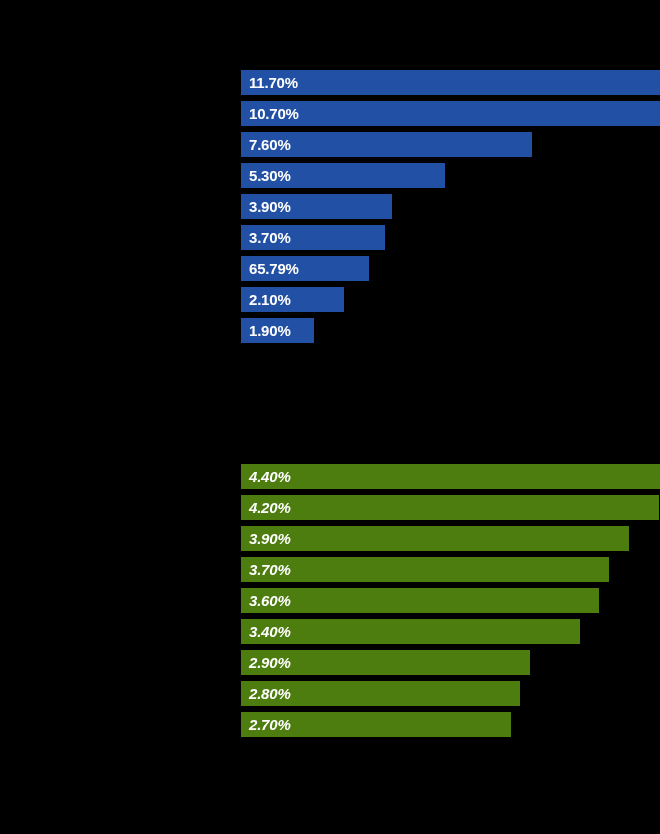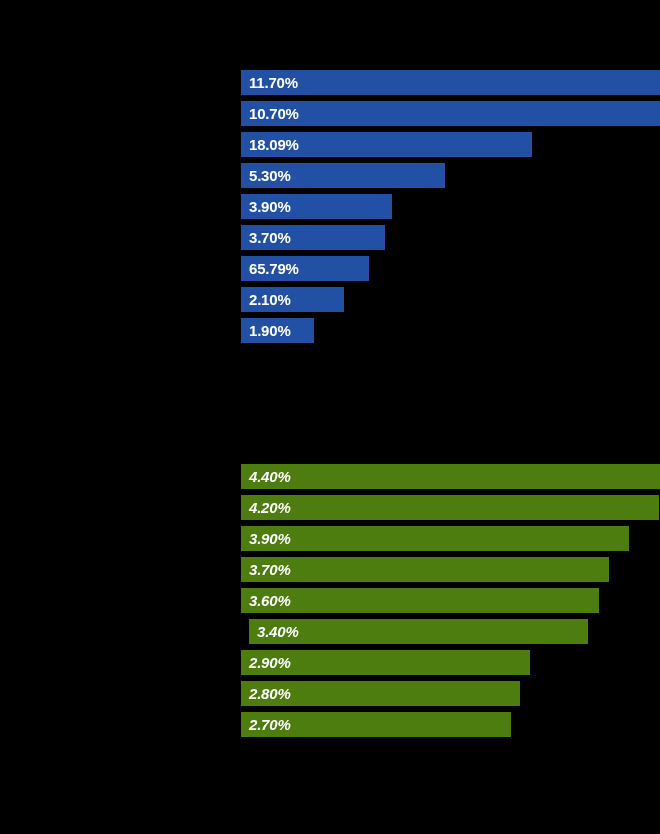--- a/index.html
+++ b/index.html
@@ -112,21 +112,21 @@
         <div class="bar blue" style="width: 425px;">
           <span class="bar-value">10.70%</span>
         </div>
       </div>
     </div>
 
     <div class="bar-row">
       <div class="bar-track">
         <div class="cat-label"></div>
         <div class="bar blue" style="width: 291px;">
-          <span class="bar-value">18.09%</span>
+          <span class="bar-value">7.60%</span>
         </div>
       </div>
     </div>
 
 
     <div class="bar-row">
       <div class="bar-track">
         <div class="cat-label"></div>
         <div class="bar blue" style="width: 204px;">
           <span class="bar-value">5.30%</span>
@@ -226,21 +226,21 @@
         <div class="cat-label"></div>
         <div class="bar gray" style="width: 358px;">
           <span class="bar-value">3.60%</span>
         </div>
       </div>
     </div>
 
     <div class="bar-row">
       <div class="bar-track">
         <div class="cat-label"></div>
-        <div class="bar gray" style="width: 339px; margin-left: 8px;">
+        <div class="bar gray" style="width: 339px;">
           <span class="bar-value">3.40%</span>
         </div>
       </div>
     </div>
 
     <div class="bar-row">
       <div class="bar-track">
         <div class="cat-label"></div>
         <div class="bar gray" style="width: 289px;">
           <span class="bar-value">2.90%</span>

